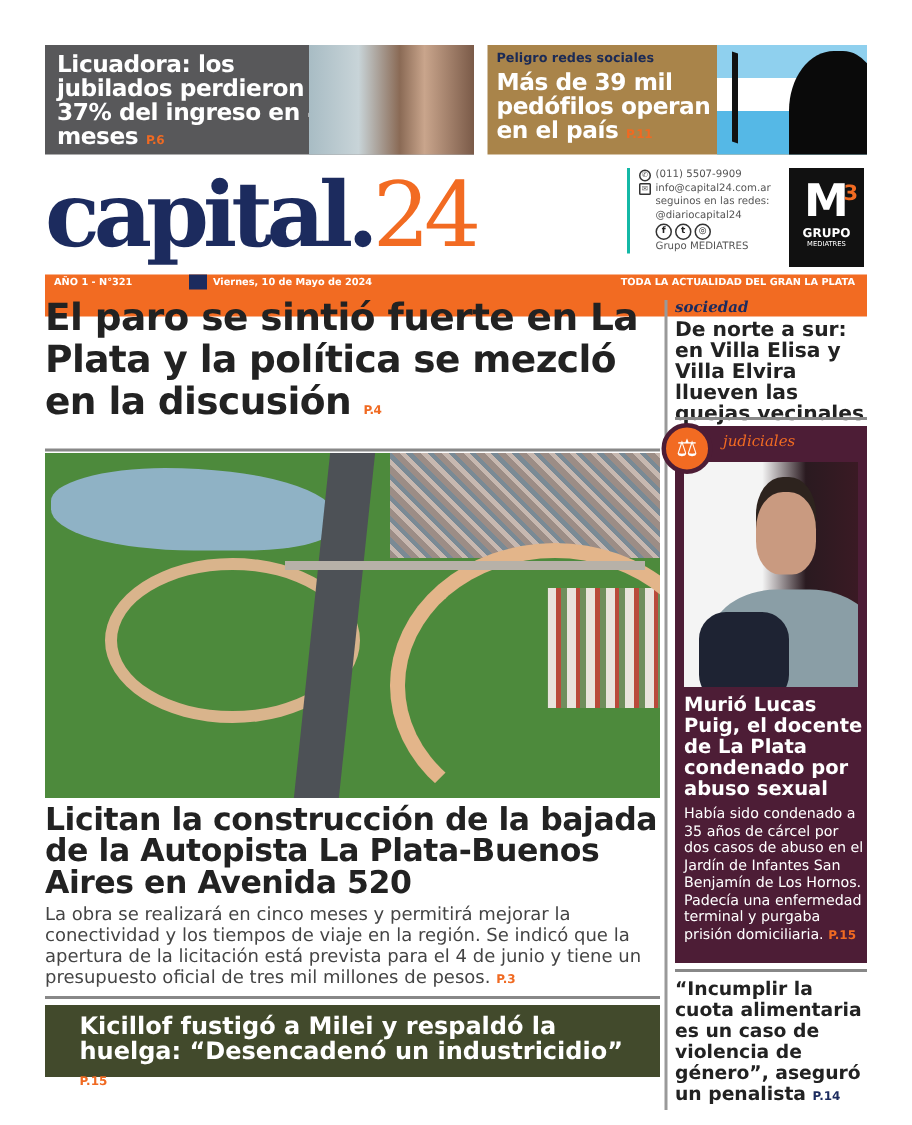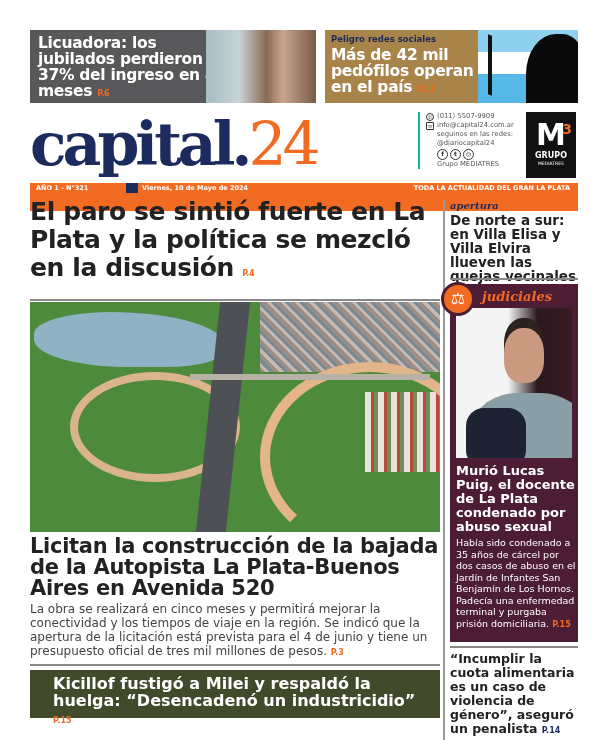--- a/index.html
+++ b/index.html
@@ -57,21 +57,21 @@
   .rule2 { left: 30px; top: 664px; width: 410px; height: 2px; background: #888; }
   .kicillof { left: 30px; top: 670px; width: 410px; height: 48px; background: #424a2c; padding: 5px 23px; color: #fff; font-weight: bold; font-size: 16px; line-height: 17px; }
 
   
   .vline { left: 443px; top: 200px; width: 2px; height: 540px; background: #999; }
   .side-kicker { left: 450px; top: 200px; font-family: "DejaVu Serif", serif; font-style: italic; font-weight: bold; font-size: 10px; color: #1c2b5e; }
   .side-head1 { left: 450px; top: 213px; width: 128px; font-weight: bold; font-size: 13.5px; line-height: 14px; color: #222; }
   .side-head1 .pg { color: #1c2b5e; }
   .rule3 { left: 450px; top: 278px; width: 128px; height: 2px; background: #888; }
   .jud { left: 450px; top: 284px; width: 128px; height: 358px; background: #4d1d36; }
-  .jud .hdr { position: absolute; left: 32px; top: 5px; font-family: "DejaVu Serif", serif; font-style: italic; font-weight: bold; font-size: 13px; color: #f26b22; }
+  .jud .hdr { position: absolute; left: 32px; top: 5px; font-family: "DejaVu Serif", serif; font-style: italic; font-weight: normal; font-size: 10px; color: #f26b22; }
   .jud .photo { position: absolute; left: 6px; top: 24px; width: 116px; height: 150px; background: linear-gradient(90deg, #f4f4f4 0%, #f4f4f4 45%, #2a1a20 70%, #3a1a24 100%); overflow: hidden; }
   .jud .photo .head { position: absolute; left: 48px; top: 20px; width: 40px; height: 55px; background: #c99a80; border-radius: 45% 45% 40% 40%; box-shadow: 0 -10px 0 #2d231e; }
   .jud .photo .body { position: absolute; left: 18px; top: 85px; width: 110px; height: 80px; background: #8a9ea6; border-radius: 40% 40% 0 0; }
   .jud .photo .arm { position: absolute; left: 10px; top: 100px; width: 60px; height: 60px; background: #1e2333; border-radius: 30%; }
   .jud .title { position: absolute; left: 6px; top: 180px; width: 120px; color: #fff; font-weight: bold; font-size: 13px; line-height: 14px; }
   .jud .body-txt { position: absolute; left: 6px; top: 253px; width: 120px; color: #fff; font-size: 9.5px; line-height: 11.5px; }
   .scale { left: 441px; top: 282px; width: 34px; height: 34px; border-radius: 50%; background: #f26b22; border: 3px solid #4d1d36; color: #fff; font-size: 16px; text-align: center; line-height: 28px; }
   .rule4 { left: 450px; top: 646px; width: 128px; height: 2px; background: #888; }
   .side-head2 { left: 450px; top: 652px; width: 128px; font-weight: bold; font-size: 12.5px; line-height: 14px; color: #222; }
   .side-head2 .pg { color: #1c2b5e; }
@@ -83,21 +83,21 @@
   <div class="txt">
     <span>Licuadora: los jubilados perdieron el 37% del ingreso en 4 meses</span>
     <span class="pg">P.6</span>
   </div>
   <div class="photo"></div>
 </div>
 
 <div class="abs teaser2">
   <div class="kicker">Peligro redes sociales</div>
   <div class="txt">
-    <span>Más de 42 mil pedófilos operan en el país</span>
+    <span>Más de 39 mil pedófilos operan en el país</span>
     <span class="pg">P.11</span>
   </div>
   <div class="photo">
     <div class="screen"></div>
     <div class="sil"></div>
   </div>
 </div>
 
 <div class="abs logo">
   <span class="cap">capital.</span><span class="num">24</span>
@@ -157,21 +157,21 @@
   <span class="pg">P.3</span>
 </div>
 <div class="abs rule2"></div>
 
 <div class="abs kicillof">
   <span>Kicillof fustigó a Milei y respaldó la huelga: “Desencadenó un industricidio”</span>
   <span class="pg">P.15</span>
 </div>
 
 <div class="abs vline"></div>
-<div class="abs side-kicker">apertura</div>
+<div class="abs side-kicker">sociedad</div>
 <div class="abs side-head1">
   <span>De norte a sur: en Villa Elisa y Villa Elvira llueven las quejas vecinales</span>
   <span class="pg">P.2</span>
 </div>
 <div class="abs rule3"></div>
 
 <div class="abs jud">
   <div class="hdr">judiciales</div>
   <div class="photo">
     <div class="body"></div>

